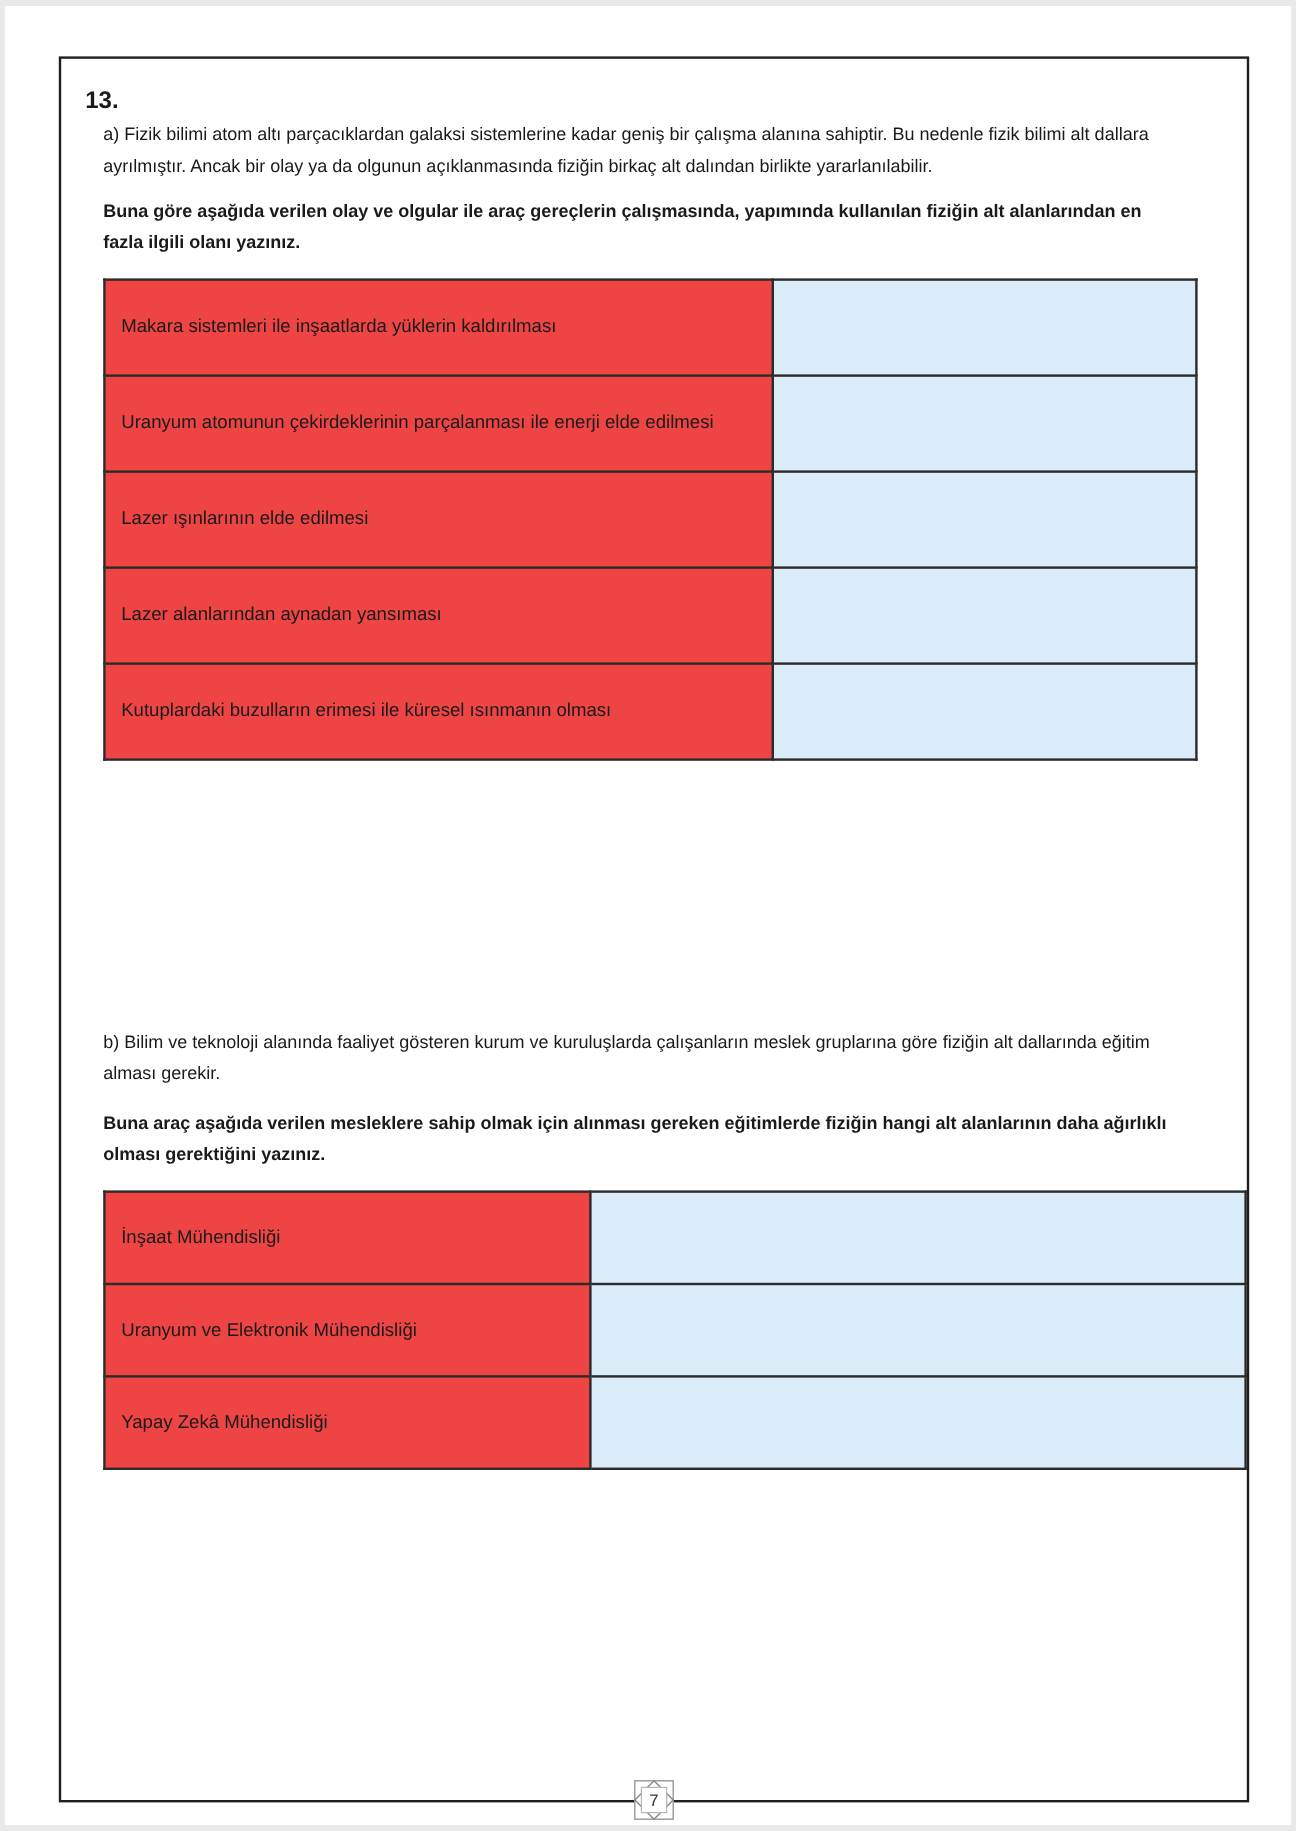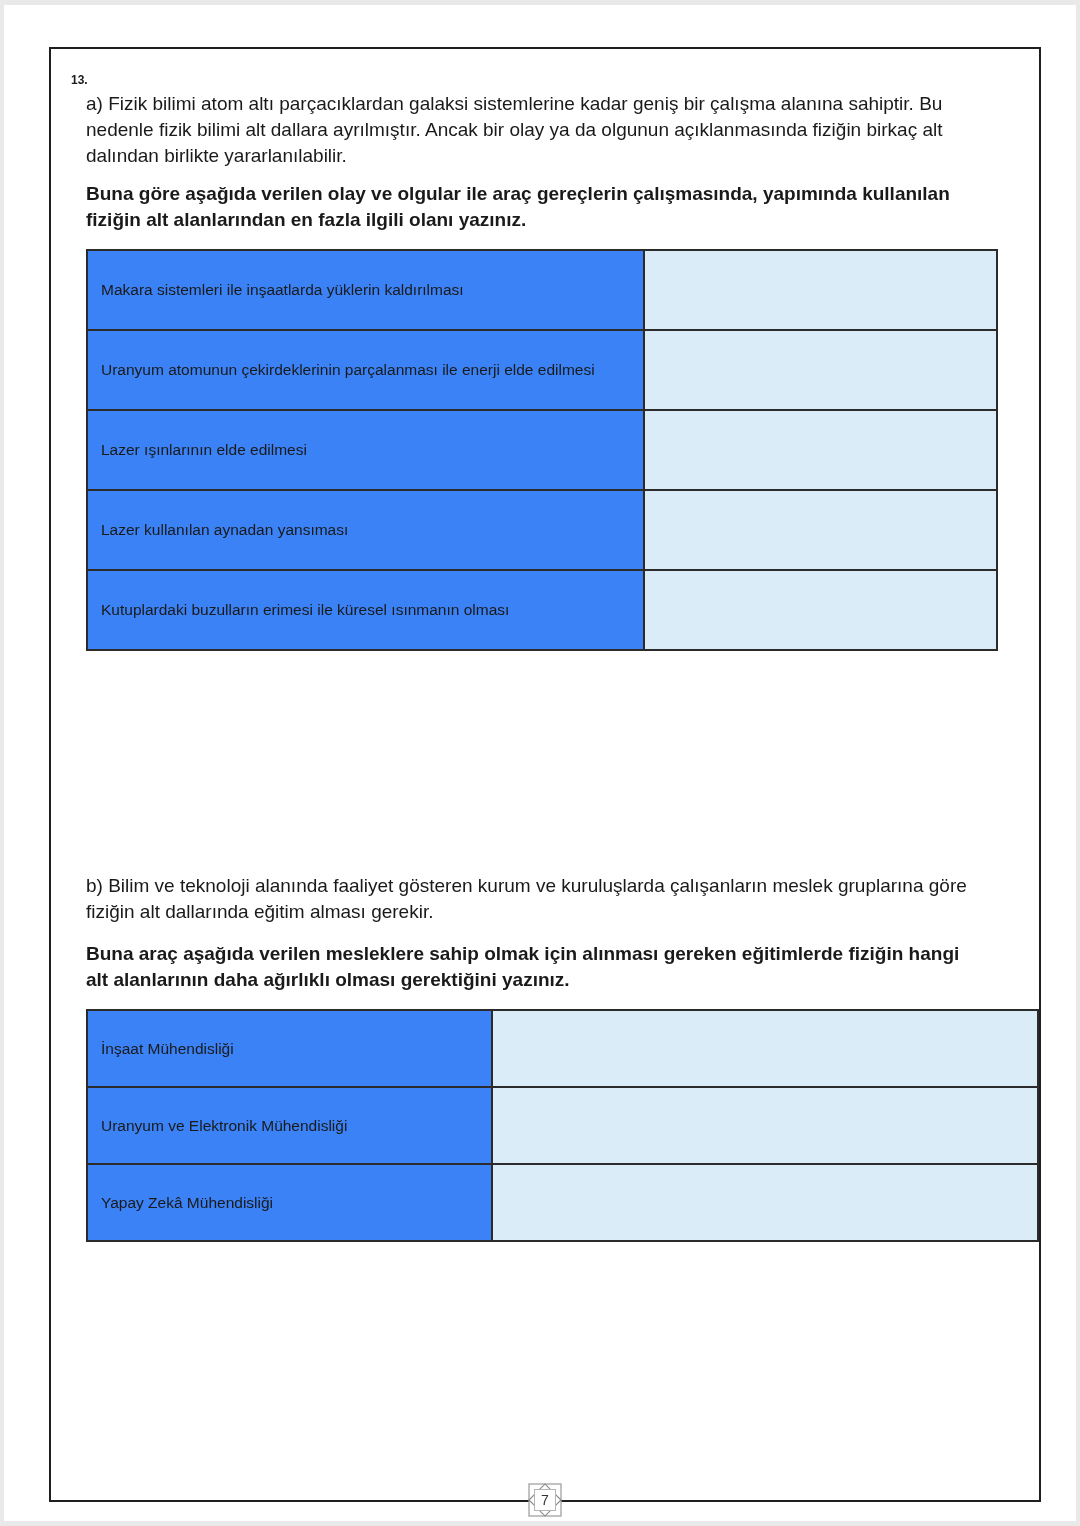--- a/index.html
+++ b/index.html
@@ -22,27 +22,27 @@
   .frame {
     position: relative;
     width: 992px;
     height: 1455px;
     margin: 42px auto 0 45px;
     border: 2px solid #1f1f1f;
     background: #ffffff;
   }
   .q-number {
     margin: 24px 0 2px 20px;
-    font-size: 12px;
+    font-size: 20px;
     font-weight: bold;
   }
   .para {
     margin: 4px 0 0 35px;
     width: 893px;
-    font-size: 19px;
+    font-size: 15px;
     line-height: 26px;
   }
   .instr {
     font-weight: bold;
     margin-top: 12px;
   }
   .para-b { margin-top: 222px; }
   .instr-b { margin-top: 16px; }
   table.q-table {
     border-collapse: collapse;
@@ -54,21 +54,21 @@
     vertical-align: middle;
     font-size: 15.5px;
   }
   .table-a td { height: 80px; }
   .table-b td { height: 77px; }
   .table-a .label-cell { width: 557px; }
   .table-a .answer-cell { width: 353px; }
   .table-b .label-cell { width: 415px; }
   .table-b .answer-cell { width: 565px; }
   .label-cell {
-    background: #3b82f6;
+    background: #ef4444;
     padding: 10px 16px 10px 13px;
   }
   .answer-cell {
     background: #d9ecf8;
   }
   .page-ornament {
     position: absolute;
     left: 50%;
     bottom: -29px;
     transform: translateX(-50%);
@@ -96,21 +96,21 @@
         </tr>
         <tr>
           <td class="label-cell">Uranyum atomunun çekirdeklerinin parçalanması ile enerji elde edilmesi</td>
           <td class="answer-cell"></td>
         </tr>
         <tr>
           <td class="label-cell">Lazer ışınlarının elde edilmesi</td>
           <td class="answer-cell"></td>
         </tr>
         <tr>
-          <td class="label-cell">Lazer kullanılan aynadan yansıması</td>
+          <td class="label-cell">Lazer alanlarından aynadan yansıması</td>
           <td class="answer-cell"></td>
         </tr>
         <tr>
           <td class="label-cell">Kutuplardaki buzulların erimesi ile küresel ısınmanın olması</td>
           <td class="answer-cell"></td>
         </tr>
       </tbody>
     </table>
 
     <p class="para para-b">b) Bilim ve teknoloji alanında faaliyet gösteren kurum ve kuruluşlarda çalışanların meslek gruplarına göre fiziğin alt dallarında eğitim alması gerekir.</p>

